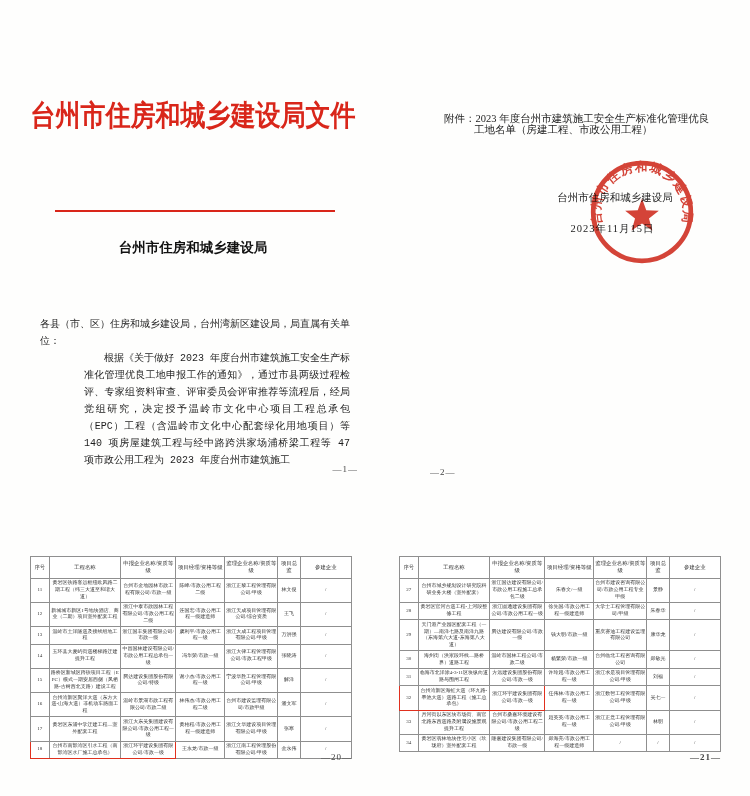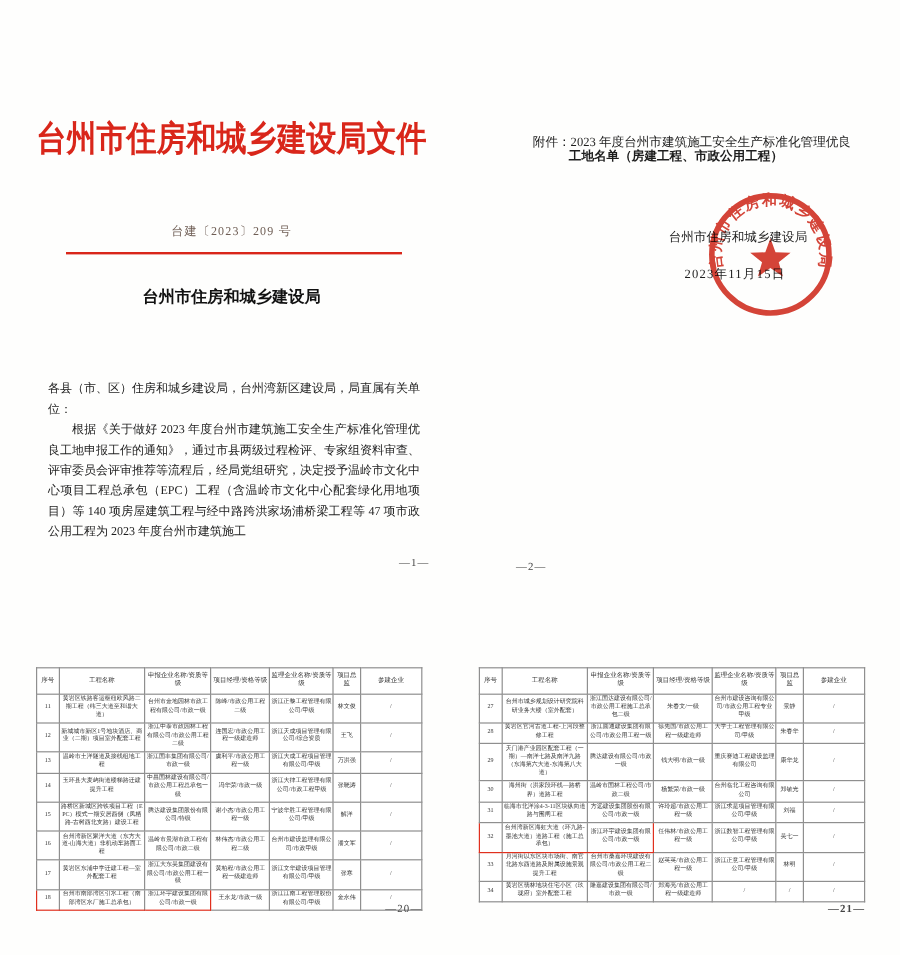--- a/index.html
+++ b/index.html
@@ -13,31 +13,31 @@
     font-size:25px;font-weight:900;letter-spacing:0px;color:var(--accent);
     transform:scaleY(1.15);transform-origin:top center;white-space:nowrap;
   }
   .doc-no{position:absolute;left:28px;top:186px;width:330px;text-align:center;
     font-size:10px;color:#6e5d54;letter-spacing:1px;}
   .red-rule{position:absolute;left:55px;top:210px;width:280px;height:2px;background:var(--accent);}
   .notice-title{position:absolute;left:28px;top:238px;width:330px;text-align:center;
     font-size:13.5px;font-weight:bold;color:#111;line-height:19px;}
   .body1{position:absolute;left:40px;top:316px;width:310px;font-size:10px;line-height:17px;
     text-align:justify;color:#1d1d1d;}
-  .body1 p{margin:0;}
-  .body1 .para{text-indent:2em;}
+  .body1 p{margin:0;font-family:Liberation Mono, monospace;}
+  .body1 .para{text-indent:2em;margin-left:44px;}
   .pageno{position:absolute;font-size:9px;color:#444;letter-spacing:1px;}
   .p1{left:40px;top:464px;width:318px;text-align:right;}
   .p2{left:430px;top:467px;}
   .p19{left:30px;top:752px;width:322px;text-align:right;}
   .p21{left:399px;top:752px;width:322px;text-align:right;font-weight:bold;}
   
   .lead2{position:absolute;left:421px;top:58px;width:295px;font-size:10.5px;line-height:17px;color:#1d1d1d;}
   .attach1{position:absolute;left:444px;top:112px;width:280px;font-size:10.5px;font-weight:normal;color:#1d1d1d;}
-  .attach2{position:absolute;left:474px;top:123px;width:260px;font-size:10.5px;font-weight:bold;color:#1d1d1d;}
+  .attach2{position:absolute;left:474px;top:123px;width:260px;font-size:10.5px;font-weight:normal;color:#1d1d1d;}
   .signer{position:absolute;left:540px;top:191px;width:150px;text-align:center;font-size:10.5px;color:#1d1d1d;}
   .sign-date{position:absolute;left:540px;top:222px;width:145px;text-align:center;font-size:10.5px;color:#1d1d1d;letter-spacing:1px;}
   .seal{position:absolute;left:588px;top:158px;width:108px;height:108px;opacity:.88;mix-blend-mode:multiply;}
   
   .doc-table{
     position:absolute;top:556px;width:322px;border-collapse:collapse;table-layout:fixed;
     font-size:5px;line-height:1.35;color:#333;background:#fff;
   }
   .doc-table.left{left:30px;}
   .doc-table.right{left:399px;}
@@ -49,21 +49,20 @@
   td.hl{border-top:1.5px solid var(--hl) !important;border-bottom:1.5px solid var(--hl) !important;}
   td.hl-l{border-left:1.5px solid var(--hl) !important;}
   td.hl-r{border-right:1.5px solid var(--hl) !important;}
 </style>
 </head>
 <body>
 
 <div class="canvas">
 
   <div class="red-head">台州市住房和城乡建设局文件</div>
-  <div class="doc-no">台建〔2023〕209 号</div>
   <div class="red-rule"></div>
   <div class="notice-title">
     <div>台州市住房和城乡建设局</div>
   </div>
   <div class="body1">
     <p class="salutation">各县（市、区）住房和城乡建设局，台州湾新区建设局，局直属有关单位：</p>
     <p class="para">根据《关于做好 2023 年度台州市建筑施工安全生产标准化管理优良工地申报工作的通知》，通过市县两级过程检评、专家组资料审查、评审委员会评审推荐等流程后，经局党组研究，决定授予温岭市文化中心项目工程总承包（EPC）工程（含温岭市文化中心配套绿化用地项目）等 140 项房屋建筑工程与经中路跨洪家场浦桥梁工程等 47 项市政公用工程为 2023 年度台州市建筑施工</p>
   </div>
   <div class="pageno p1">—1—</div>
 

